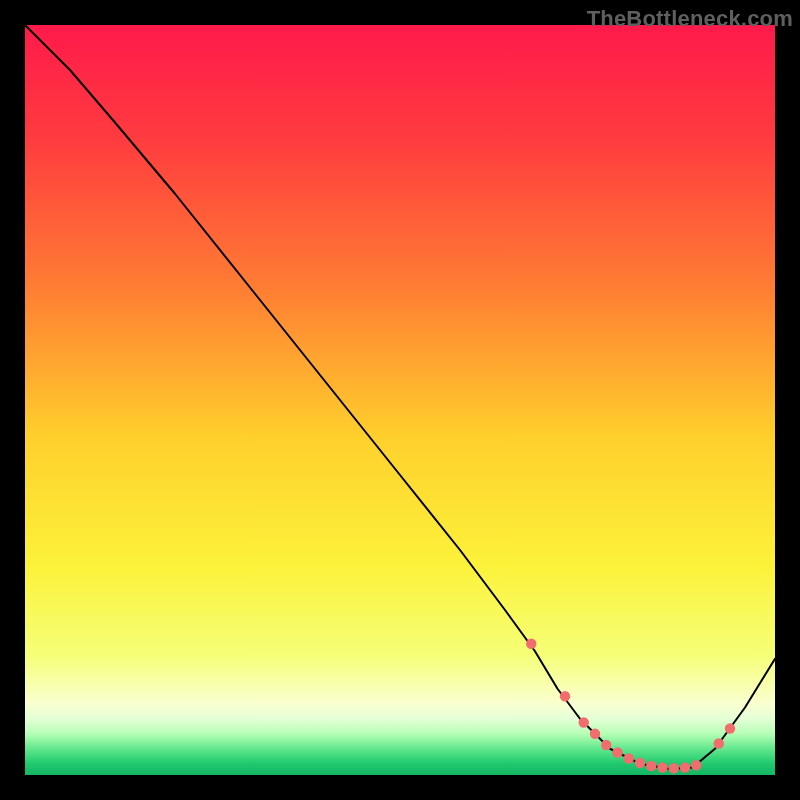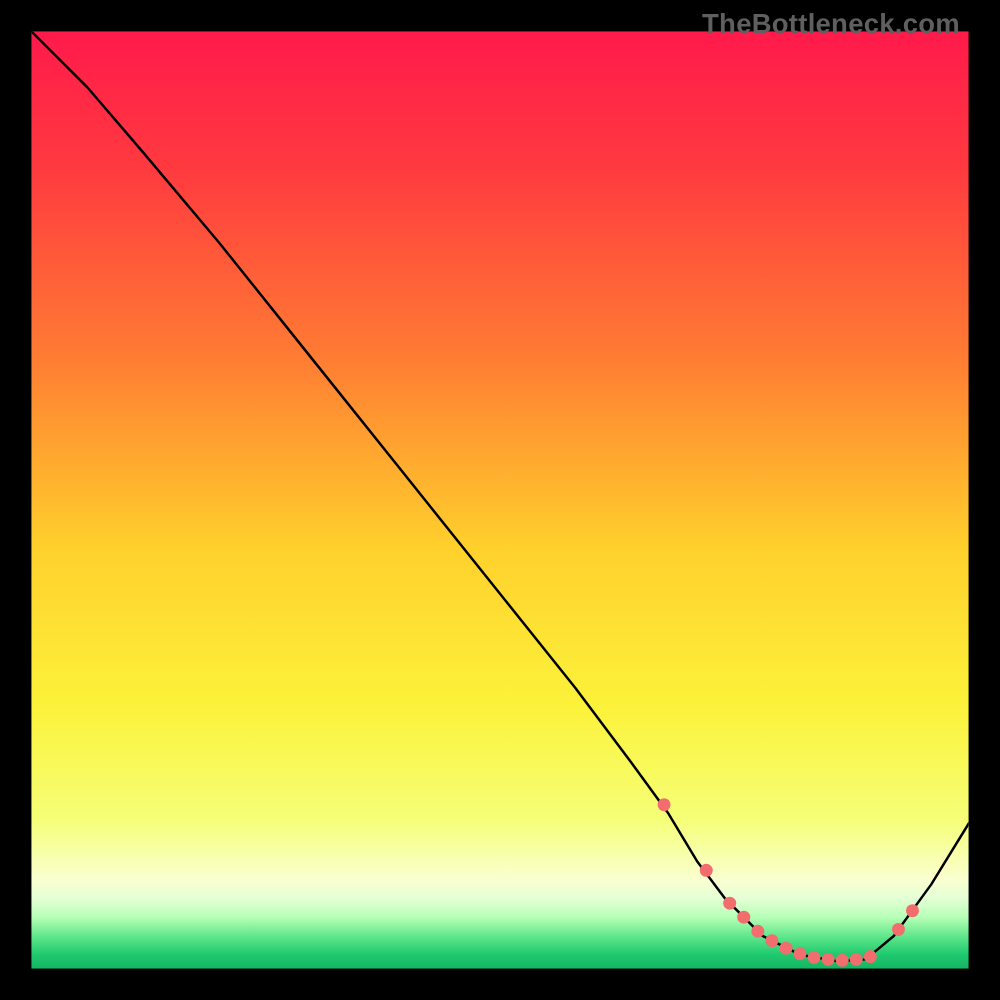--- a/index.html
+++ b/index.html
@@ -13,21 +13,21 @@
   }
   .frame {
     position: relative;
     width: 800px;
     height: 800px;
     background: #000;
   }
   .watermark {
     position: absolute;
     top: 6px;
-    right: 32px;
+    right: 7px;
     color: #5f5f5f;
     font-size: 22px;
     font-weight: 600;
     letter-spacing: 0.2px;
     z-index: 4;
   }
   .plot {
     position: absolute;
     left: 25px;
     top: 25px;

